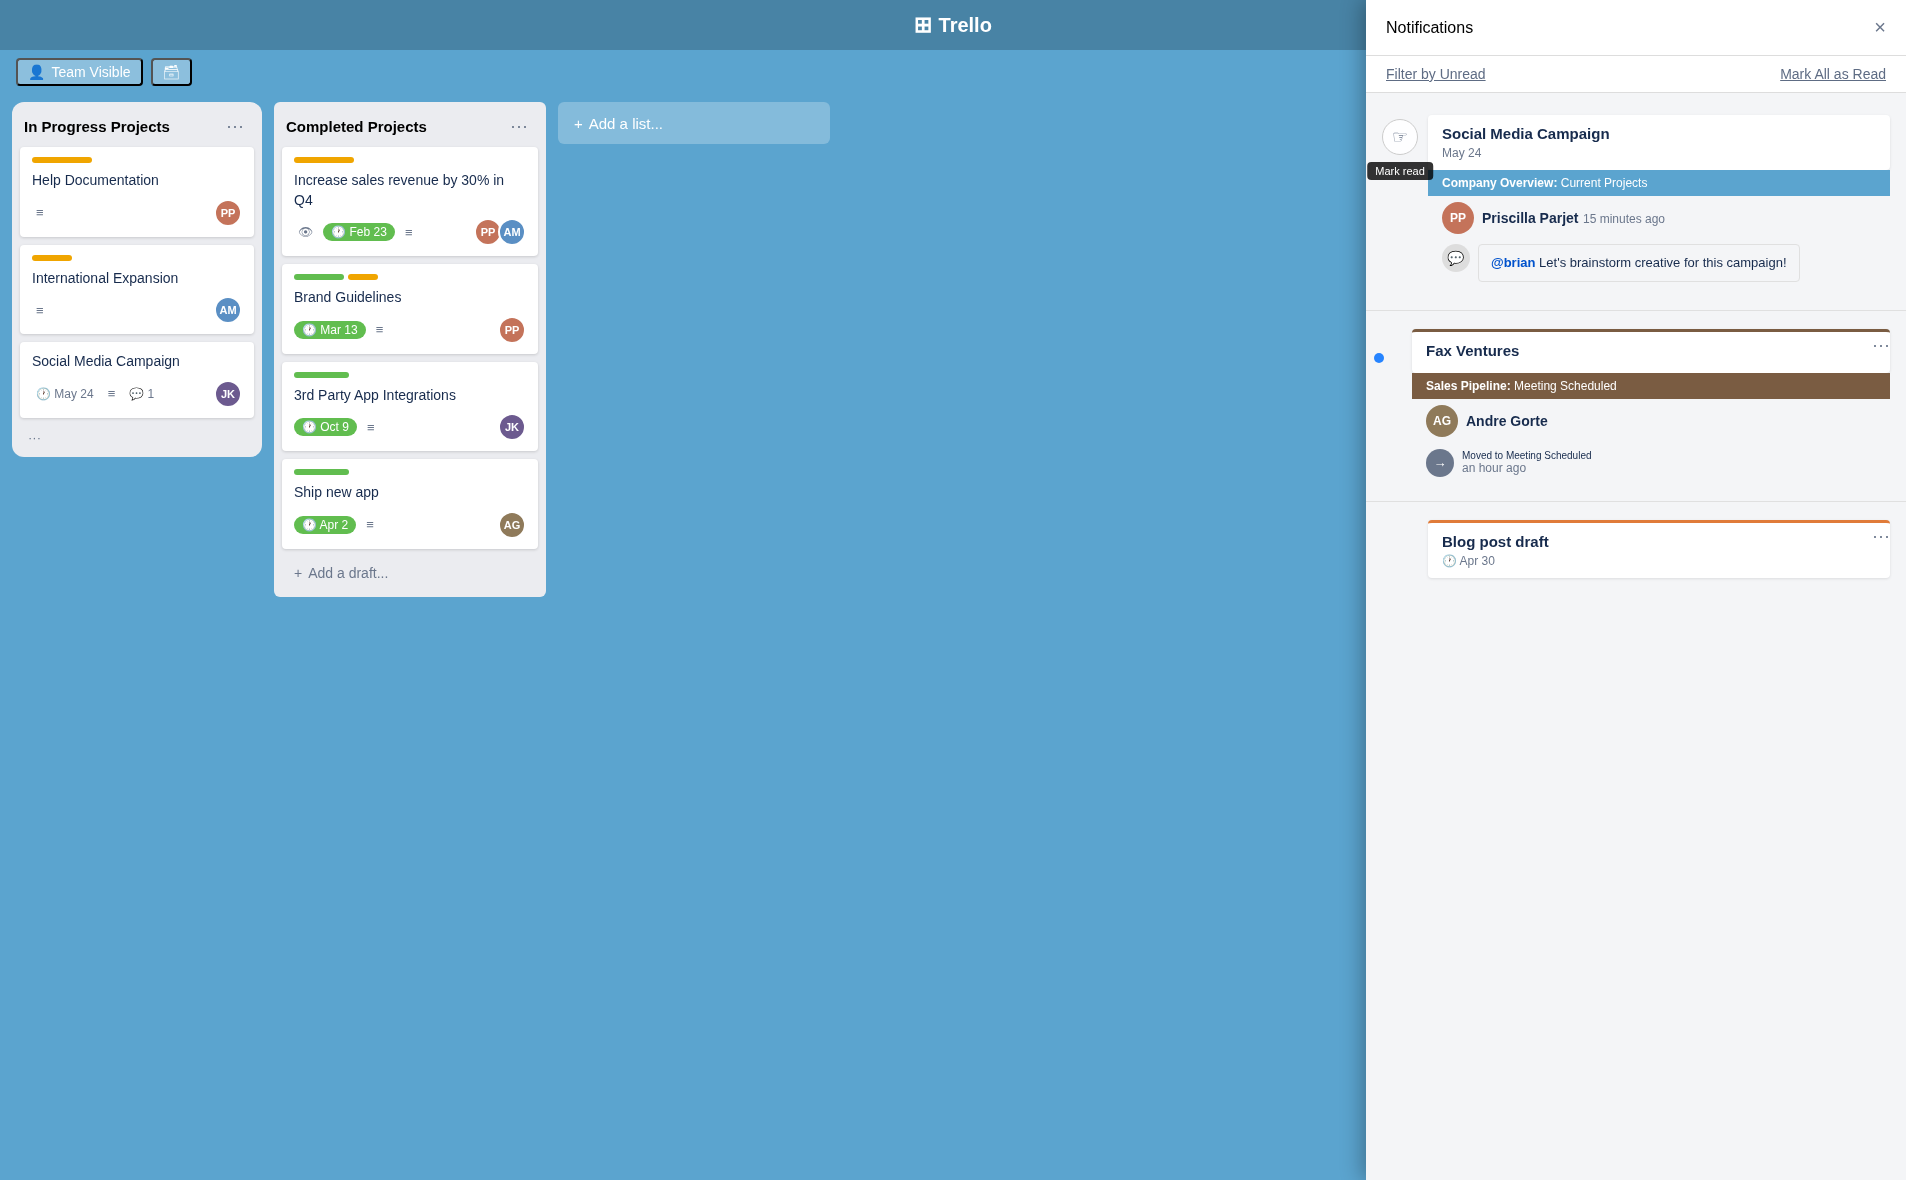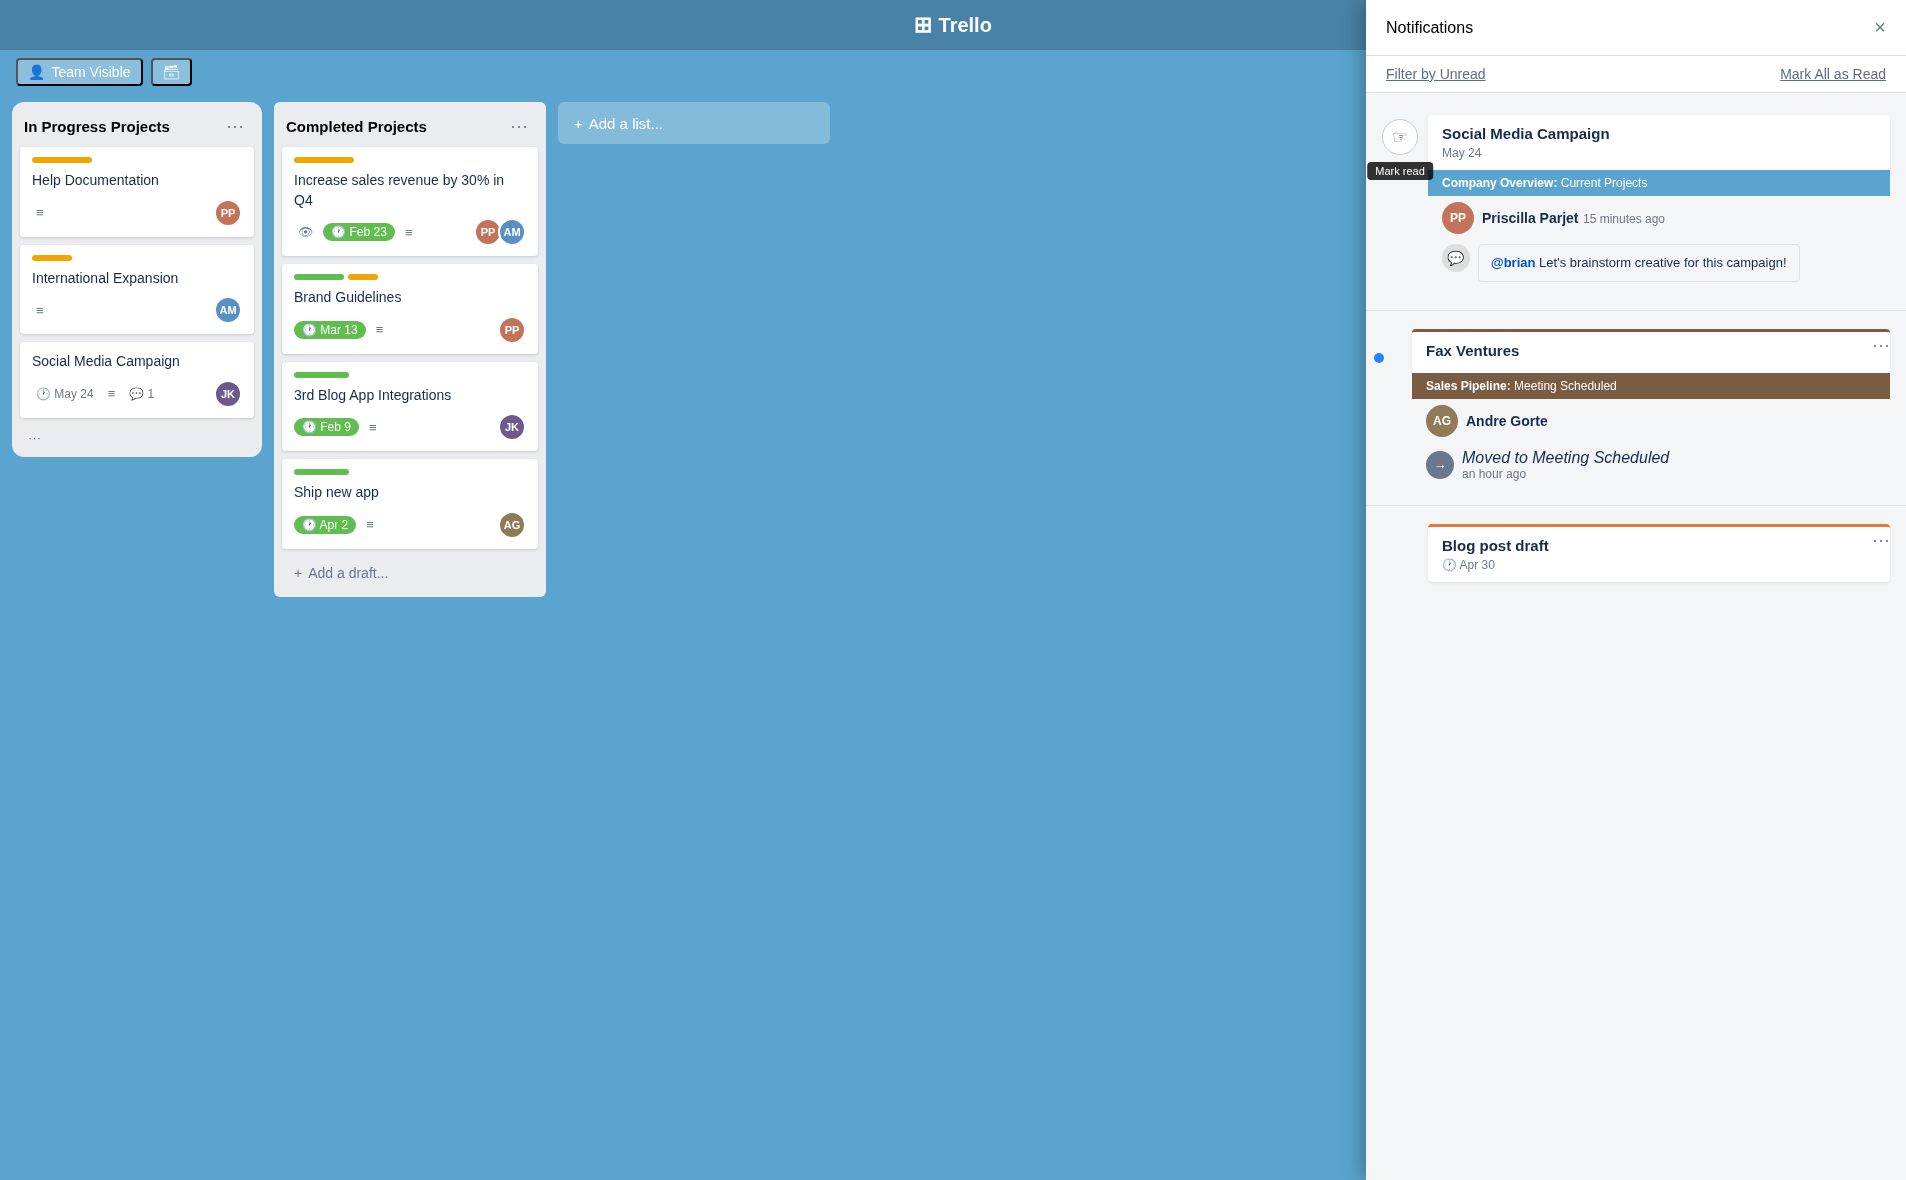--- a/index.html
+++ b/index.html
@@ -441,23 +441,22 @@
       border-radius: 50%;
       background: #6b778c;
       display: flex;
       align-items: center;
       justify-content: center;
       font-size: 13px;
       color: white;
       flex-shrink: 0;
     }
     .move-text {
-      font-size: 16px;
+      font-size: 10px;
       color: #172b4d;
-      font-style: italic;
     }
     .move-time {
       font-size: 12px;
       color: #6b778c;
     }
 
     .notif-separator {
       height: 1px;
       background: #e0e0e0;
       margin: 8px 0;
@@ -596,24 +595,24 @@
         <div class="card-avatars">
           <div class="card-avatar avatar-pp">PP</div>
         </div>
       </div>
     </div>
 
     <div class="card">
       <div style="display:flex; gap:4px; margin-bottom:8px;">
         <div style="height:6px; border-radius:3px; background:#61bd4f; width:55px;"></div>
       </div>
-      <div class="card-title">3rd Blog App Integrations</div>
+      <div class="card-title">3rd Party App Integrations</div>
       <div class="card-footer">
         <div class="card-meta">
-          <span class="card-badge due-green">🕐 Feb 9</span>
+          <span class="card-badge due-green">🕐 Oct 9</span>
           <span class="card-icon card-badge">≡</span>
         </div>
         <div class="card-avatars">
           <div class="card-avatar avatar-jk">JK</div>
         </div>
       </div>
     </div>
 
     <div class="card">
       <div style="display:flex; gap:4px; margin-bottom:8px;">

